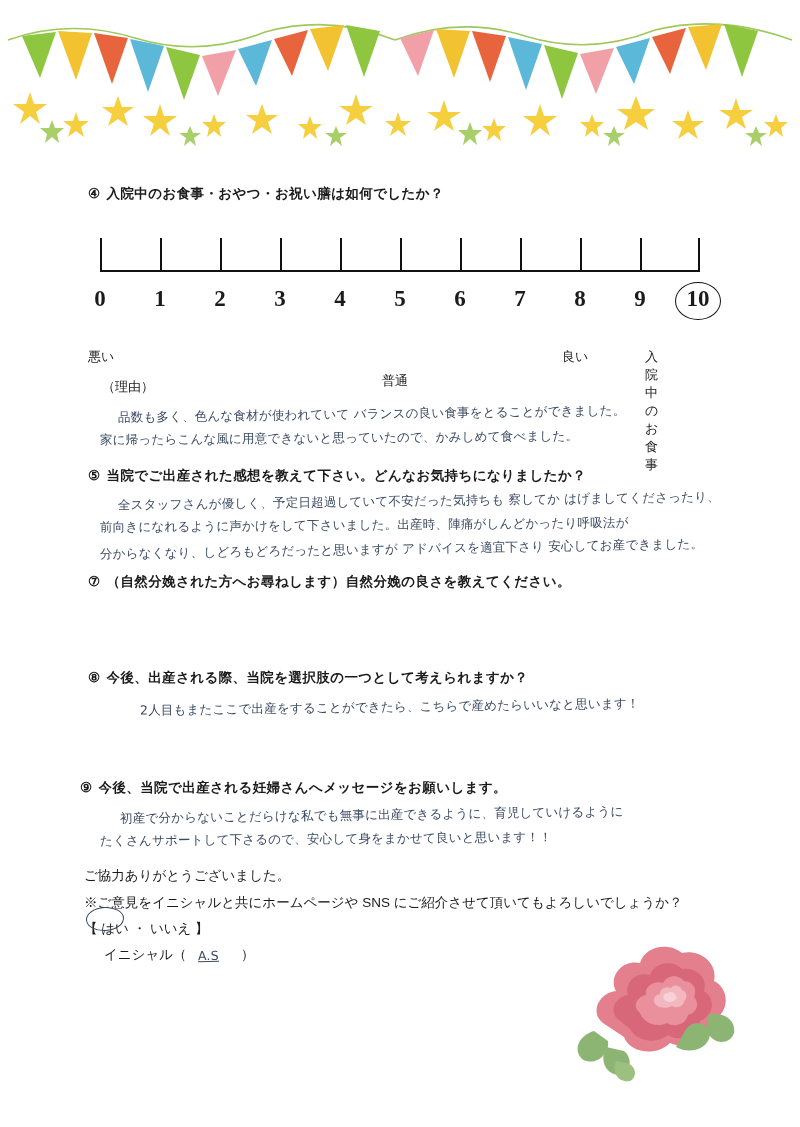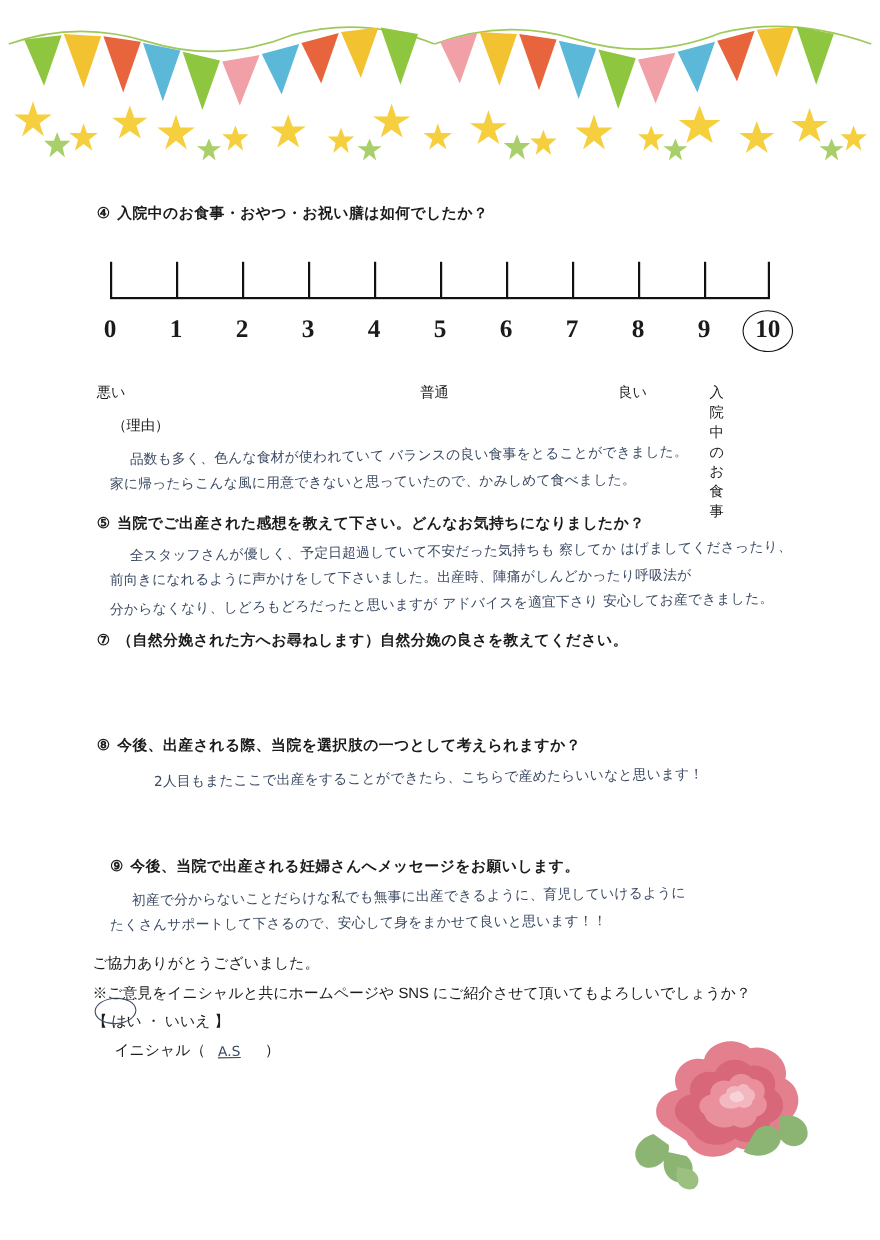--- a/index.html
+++ b/index.html
@@ -231,21 +231,21 @@
     <span style="left:360px;">6</span>
     <span style="left:420px;">7</span>
     <span style="left:480px;">8</span>
     <span style="left:540px;">9</span>
     <span style="left:598px;">10</span>
   </div>
   <div class="circle-mark"></div>
 
   <div class="anchors">
     <span style="left:88px;">悪い</span>
-    <span style="left:382px;">普通</span>
+    <span style="left:382px;margin-top:24px;">普通</span>
     <span style="left:562px;">良い</span>
     <span style="left:645px;">入院中のお食事</span>
   </div>
 
   <div class="reason-label" style="left:86px; top:228px;">（理由）</div>
 
   <div class="hand" style="left:118px; top:256px;">品数も多く、色んな食材が使われていて バランスの良い食事をとることができました。</div>
   <div class="hand l2" style="left:100px; top:280px;">家に帰ったらこんな風に用意できないと思っていたので、かみしめて食べました。</div>
 
   <div class="q" style="left:88px; top:317px;">
@@ -257,21 +257,21 @@
 
   <div class="q" style="left:88px; top:423px;">
     <span class="num">⑦</span><span>（自然分娩された方へお尋ねします）自然分娩の良さを教えてください。</span>
   </div>
 
   <div class="q" style="left:88px; top:519px;">
     <span class="num">⑧</span><span>今後、出産される際、当院を選択肢の一つとして考えられますか？</span>
   </div>
   <div class="hand" style="left:140px; top:549px;">2人目もまたここで出産をすることができたら、こちらで産めたらいいなと思います！</div>
 
-  <div class="q" style="left:100px; top:629px;text-align:center;">
+  <div class="q" style="left:80px; top:629px;text-align:center;">
     <span class="num">⑨</span><span>今後、当院で出産される妊婦さんへメッセージをお願いします。</span>
   </div>
   <div class="hand" style="left:120px; top:657px;">初産で分からないことだらけな私でも無事に出産できるように、育児していけるように</div>
   <div class="hand l2" style="left:100px; top:681px;">たくさんサポートして下さるので、安心して身をまかせて良いと思います！！</div>
 
   <div class="closing" style="left:84px; top:717px;">ご協力ありがとうございました。</div>
   <div class="consent-box" style="left:84px; top:744px;">※ご意見をイニシャルと共にホームページや SNS にご紹介させて頂いてもよろしいでしょうか？</div>
   <div class="consent-box" style="left:84px; top:770px;">【 はい ・ いいえ 】</div>
   <div class="yes-circle"></div>
 

